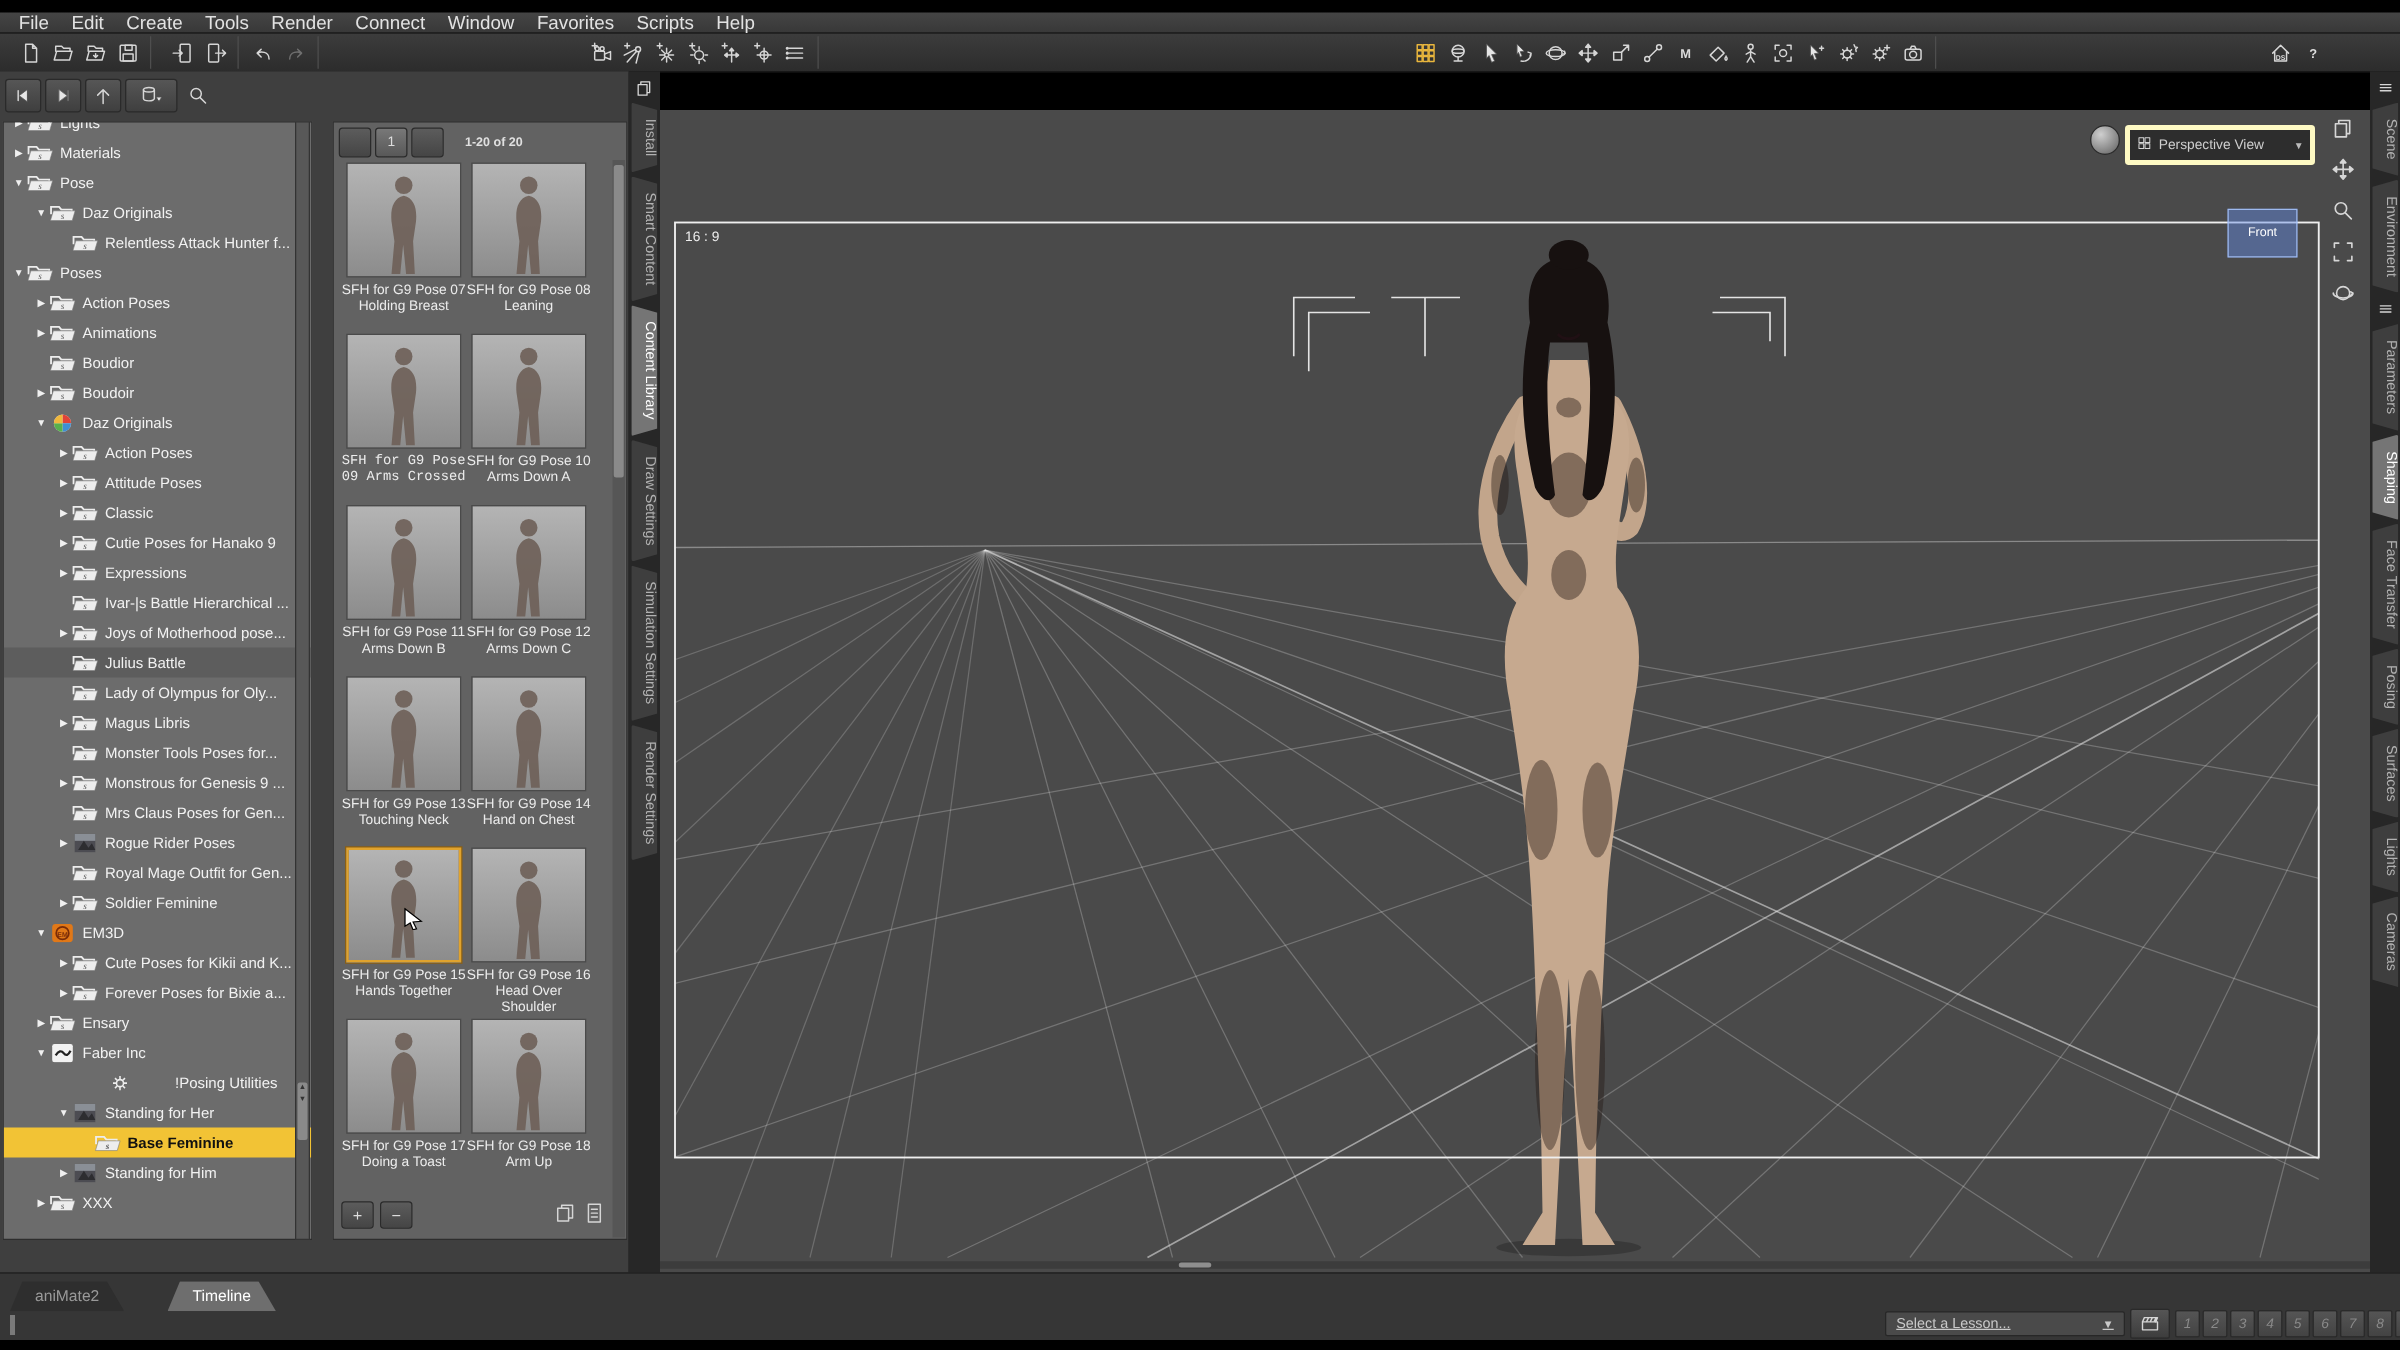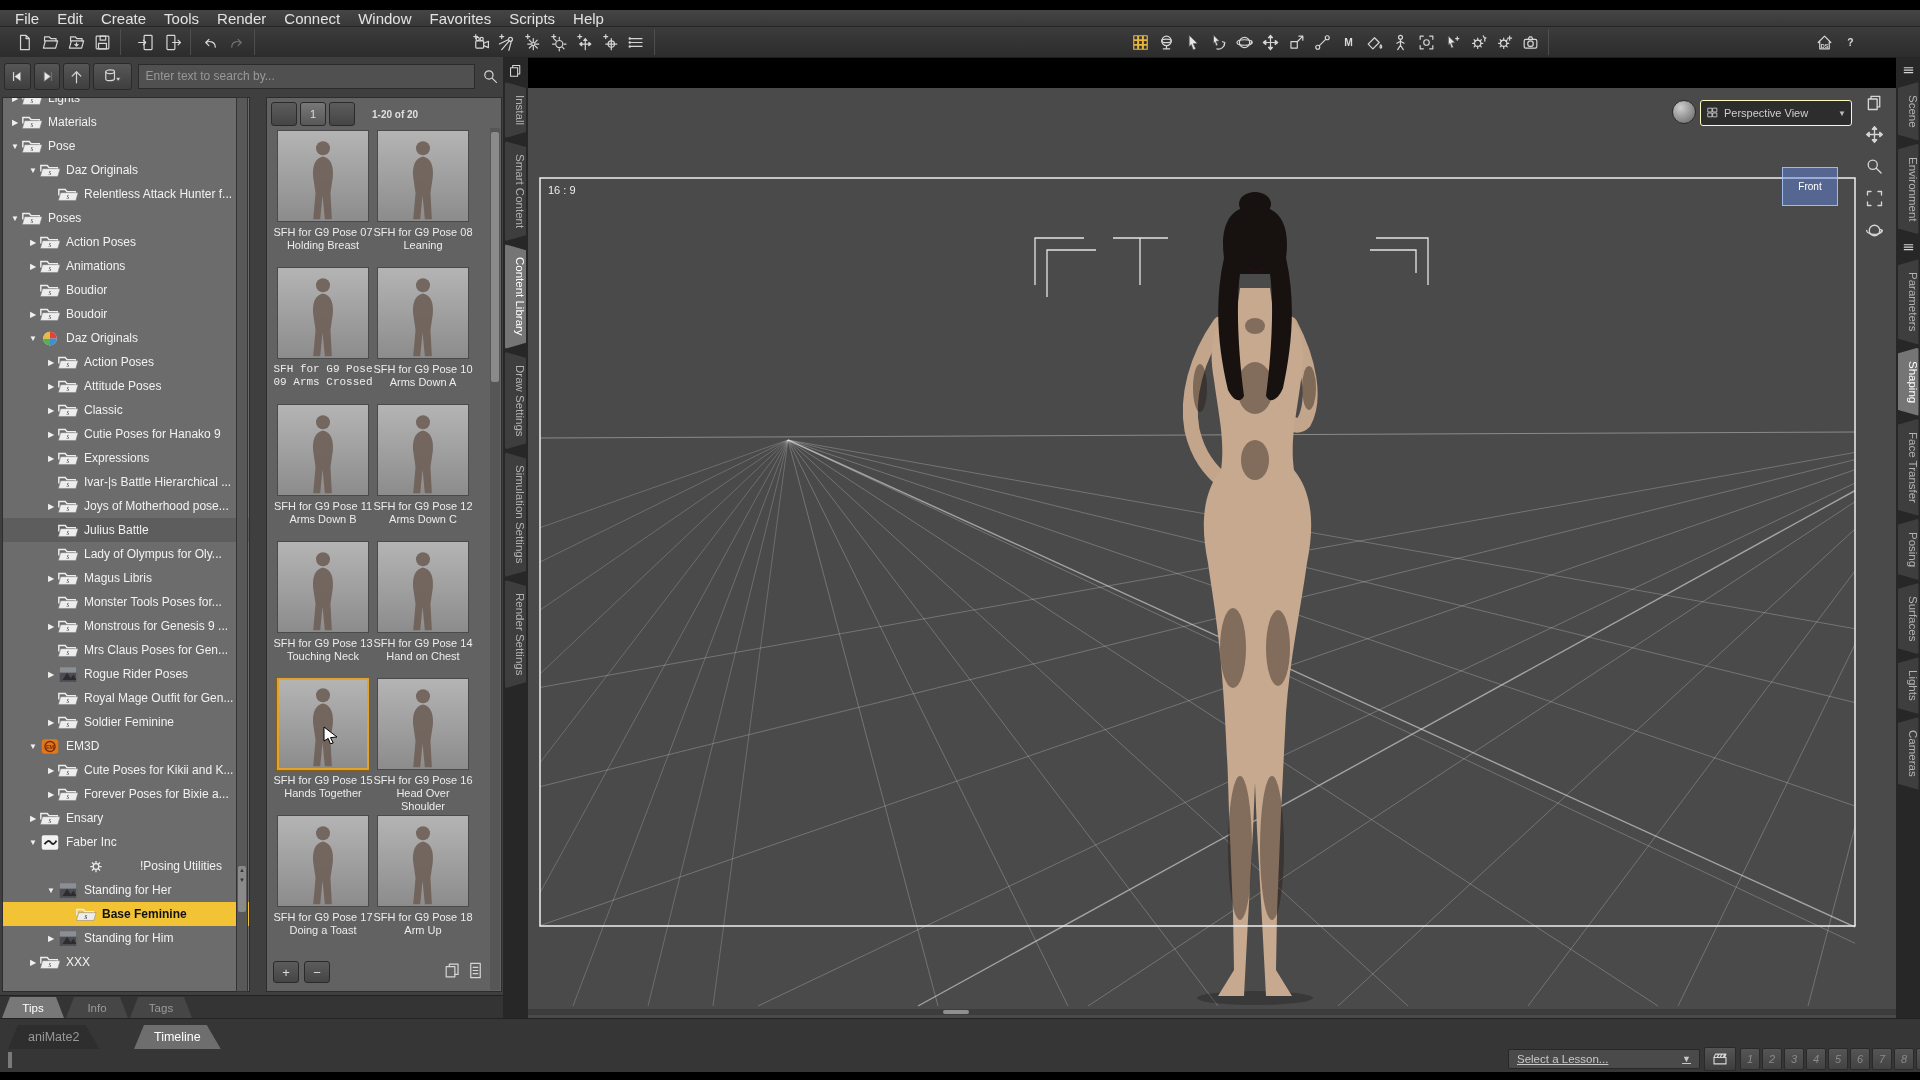--- a/index.html
+++ b/index.html
@@ -62,21 +62,21 @@
   #lstrip .vtab{clip-path:polygon(0 0,100% 6px,100% calc(100% - 6px),0 100%);}
   .vtab.active{background:#757575;color:#fff;}
   .strip-ic{width:17px;height:17px;display:block;margin:5px auto 2px;}
   
   #viewtabs{left:528px;top:57px;width:1368px;height:31px;background:#2e2e2e;border-bottom:1px solid #1c1c1c;}
   .vp-tab{position:absolute;top:6px;height:25px;padding:0 22px;display:flex;align-items:center;font-size:12.5px;color:#b5b5b5;background:#424242;clip-path:polygon(14px 0,calc(100% - 14px) 0,100% 100%,0 100%);}
   .vp-tab.active{background:#6e6e6e;color:#fff;}
   #canvas{left:528px;top:88px;width:1368px;height:930px;background:#4a4a4a;overflow:hidden;}
   #scene-svg{position:absolute;left:0;top:0;}
   #aspect-label{left:20px;top:96px;font-size:11px;color:#eee;}
-  #viewsel{left:1172px;top:12px;width:152px;height:21px;background:#2d2d2d;border:1px solid #fef9c3;border-radius:3px;display:flex;align-items:center;font-size:11px;color:#cfcfcf;padding:12px 5px;box-sizing:border-box;gap:5px;}
+  #viewsel{left:1172px;top:12px;width:152px;height:21px;background:#2d2d2d;border:4px solid #fef9c3;border-radius:3px;display:flex;align-items:center;font-size:11px;color:#cfcfcf;padding:12px 5px;box-sizing:border-box;gap:5px;}
   #viewsel .car{margin-left:auto;font-size:8px;color:#bbb;}
   #drawstyle{left:1144px;top:12px;width:22px;height:22px;border-radius:50%;background:radial-gradient(circle at 35% 30%,#cfcfcf,#5e5e5e);border:1px solid #2c2c2c;}
   #frontcube{left:1254px;top:79px;width:54px;height:37px;background:rgba(100,140,230,.45);border:1px solid rgba(170,200,255,.85);display:flex;align-items:center;justify-content:center;font-size:10px;color:#fff;}
   #vpicons{left:1336px;top:4px;width:28px;display:flex;flex-direction:column;gap:7px;}
   #hscroll{left:0;top:921px;width:1368px;height:6px;background:#3c3c3c;}
   #hscroll div{position:absolute;left:415px;top:1px;width:26px;height:4px;background:#8f8f8f;border-radius:2px;}
   
   #timelinerow{left:0;top:1018px;width:100%;height:54px;background:#363636;border-top:1px solid #222;}
   .tl-tab{position:absolute;top:6px;height:24px;padding:0 20px;display:flex;align-items:center;font-size:12.5px;color:#999;background:#2e2e2e;clip-path:polygon(10px 0,calc(100% - 14px) 0,100% 100%,0 100%);}
   .tl-tab.active{background:#6e6e6e;color:#fff;}
@@ -358,21 +358,20 @@
             <path d="M12 20 V7 M6.5 11.5 L12 6 L17.5 11.5"></path>
           </svg>
         </div>
       <div class="sq-btn" id="db-btn">
           <svg class="ic " viewBox="0 0 24 24">
             <ellipse cx="9" cy="6" rx="5.5" ry="2.3"></ellipse>
             <path d="M3.5 6 v9 a5.5 2.3 0 0 0 11 0 V6"></path>
             <path class="fillw" d="M16.5 13.5 h5.5 l-2.7 4.2 Z"></path>
           </svg>
         </div>
-      <input id="search-input" placeholder="Enter text to search by..." style="">
       <div class="sq-btn" style="border:none;background:none">
           <svg class="ic " viewBox="0 0 24 24">
             <circle cx="10" cy="10" r="5.2"></circle>
             <path d="M14 14 L19.5 19.5"></path>
           </svg>
         </div>
     </div>
     <div class="abs" id="tree">
         <div id="treeinner">
           <div class="trow" style="padding-left: 6px;">
@@ -819,25 +818,20 @@
           </svg>
           <svg class="ic " viewBox="0 0 24 24">
             <rect x="6" y="3" width="12" height="18"></rect>
             <path d="M9 8 h6 M9 12 h6 M9 16 h6"></path>
           </svg>
         </div>
       <div id="thumb-scroll">
           <div id="thumb-thumb"></div>
         </div>
     </div>
-    <div class="abs" id="tipsrow">
-        <div class="small-tab active" style="left: 2px; width: 62px;">Tips</div>
-        <div class="small-tab" style="left: 66px; width: 62px;">Info</div>
-        <div class="small-tab" style="left: 130px; width: 62px;">Tags</div>
-      </div>
   </div>
 
   <div class="abs vstrip" id="lstrip">
       <svg class="strip-ic ic" viewBox="0 0 24 24">
         <path d="M5 8 h10 v12 H5 Z M8 8 V5 h10 v12 h-3"></path>
       </svg>
       <div class="vtab">Install</div>
       <div class="vtab">Smart Content</div>
       <div class="vtab active">Content Library</div>
       <div class="vtab">Draw Settings</div>

